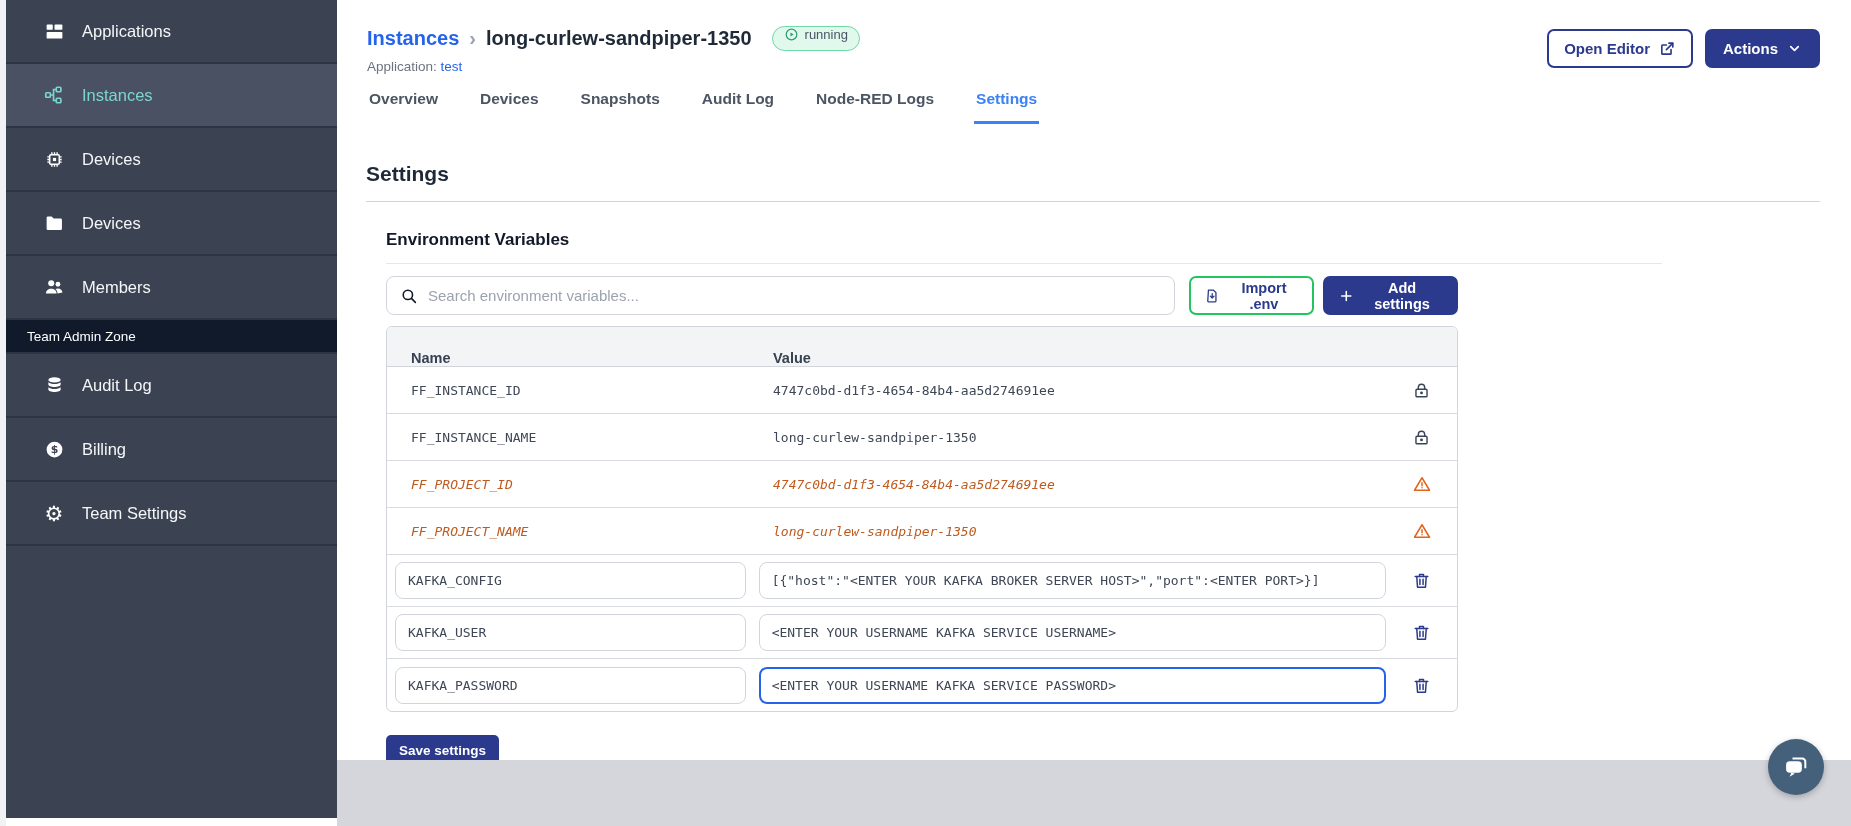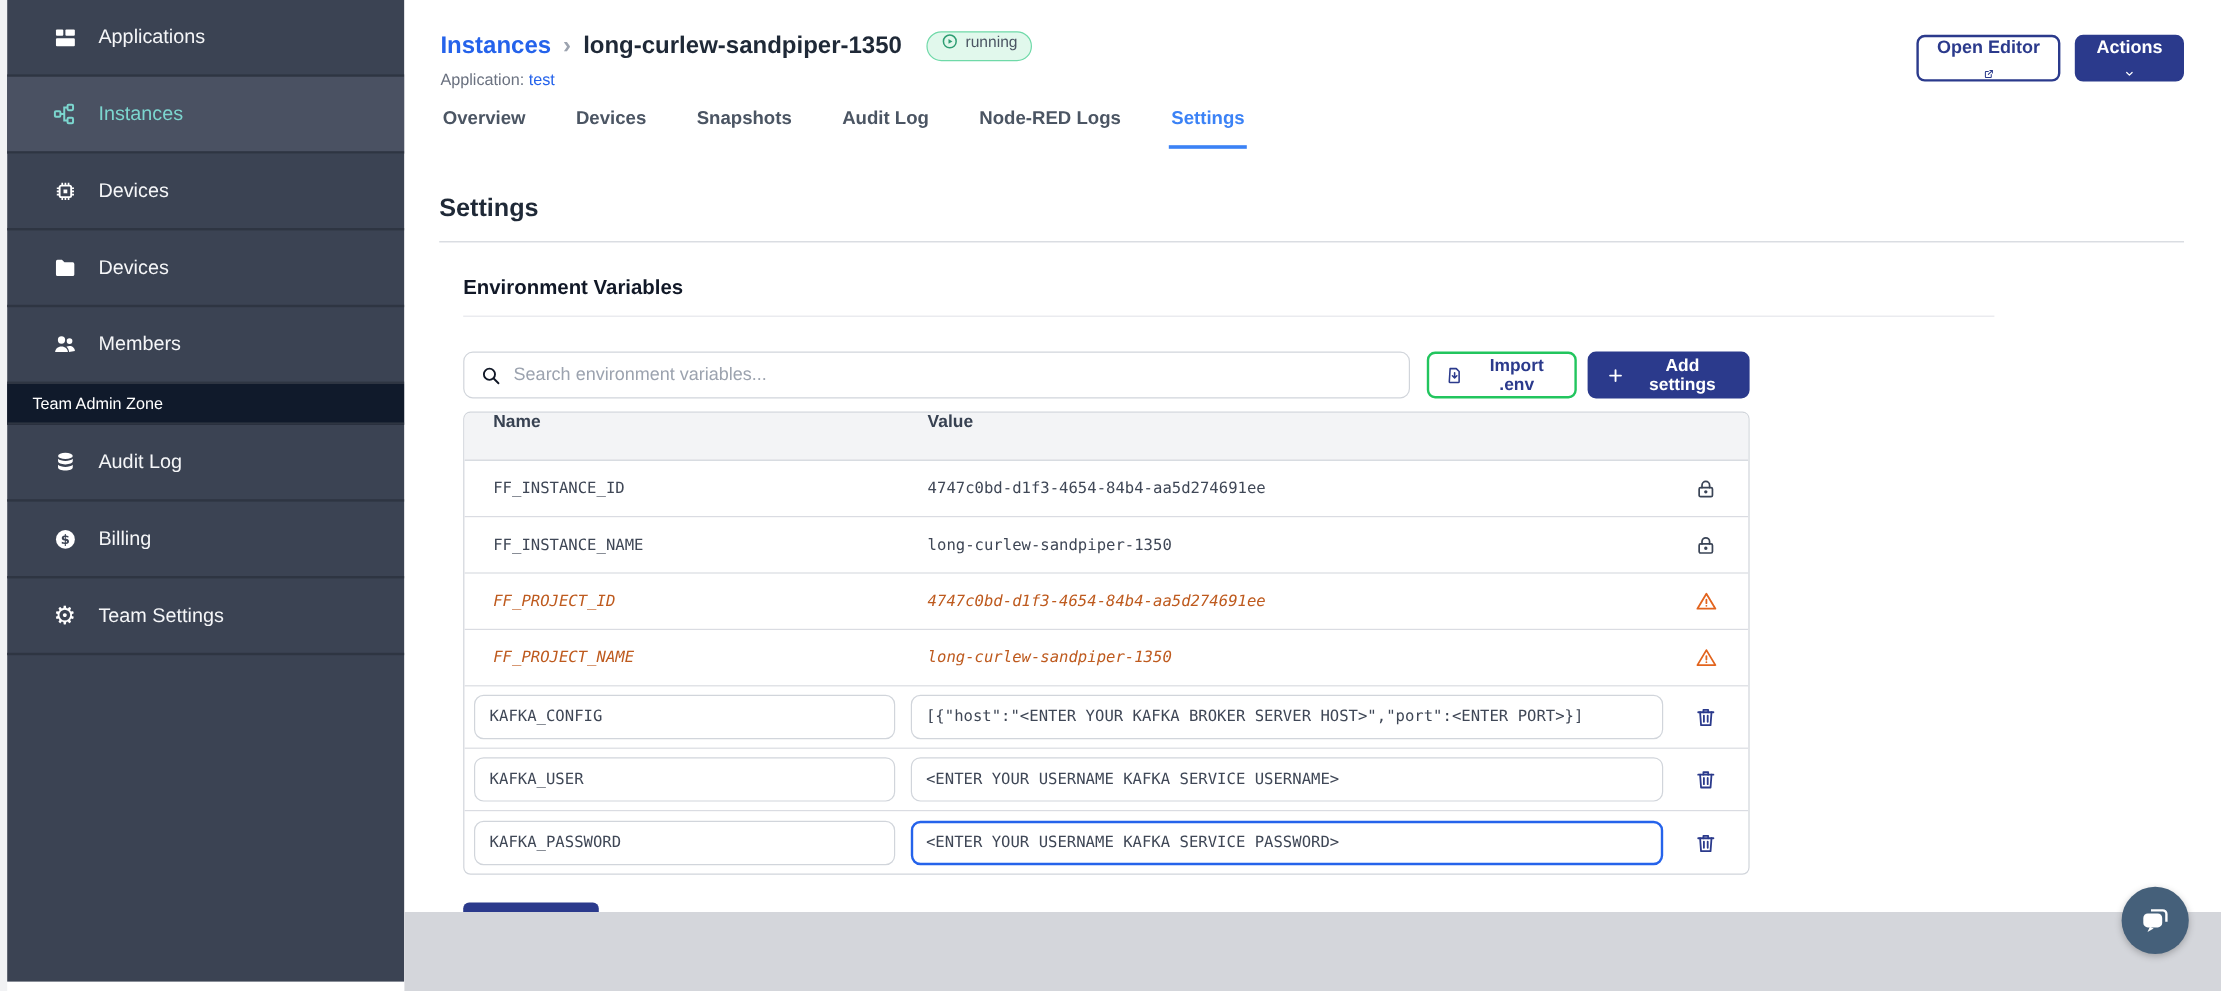--- a/index.html
+++ b/index.html
@@ -31,21 +31,21 @@
   .crumb-sep { color:#9CA3AF; font-size:20px; font-weight:bold; }
   .crumb-current { color:#1F2937; font-weight:bold; font-size:20px; }
   .badge {
     margin-left:10px; display:inline-flex; align-items:flex-start; gap:6px; height:25px; padding:0 11px;
     background:#E1F8EC; border:1px solid #6FD9A8; border-radius:13px; font-size:13px; color:#4B5563;
   }
   .app-line { margin-top:8px; font-size:13.5px; color:#6B7280; }
   .app-line .app-link { color:#2563EB; cursor:pointer; }
   .header-right { display:flex; gap:12px; margin-top:3px; }
   .btn { display:inline-flex; align-items:center; justify-content:center; gap:9px; height:39px;
-    border-radius:7px; font-size:15px; font-weight:bold; cursor:pointer;flex-direction:column; }
+    border-radius:7px; font-size:15px; font-weight:bold; cursor:pointer; }
   .btn-outline { background:#fff; border:2px solid #2B3A8C; color:#2B3A8C; padding:0 15px; }
   .btn-solid { background:#2B3A8C; border:2px solid #2B3A8C; color:#fff; padding:0 16px; }
 
   
   .tabs { display:flex; gap:38px; margin:16px 0 0 30px; font-size:15.5px; color:#4B5563; }
   .tab { padding:0 2px 13px 2px; cursor:pointer;font-weight:bold; }
   .tab.active { color:#3B82F6; border-bottom:3px solid #3B82F6; }
 
   
   .settings-section { margin:38px 31px 0 29px; }
@@ -54,34 +54,34 @@
   .settings-body { display:flex; margin-top:23px; }
   .subnav { width:139px; border-right:1px solid #E5E7EB; min-height:445px; padding-top:8px; }
   .subnav-item { position:relative; padding-left:17px; margin-bottom:27px; font-size:15px; color:#6B7280;
     line-height:21px; cursor:pointer; width:120px; }
   .subnav-item.active { color:#2563EB; }
   .subnav-item.active::before { content:""; position:absolute; left:0; top:-11px; width:5px; height:42px; background:#2563EB; }
 
   .panel { flex:1; padding-left:20px; max-width:1296px; }
   .panel-title { font-size:17px; font-weight:bold; color:#111827; margin-top:5px; }
   .panel-hr { border:none; border-top:1px solid #E5E7EB; margin-top:13px; }
-  .controls { display:flex; margin-top:29px; width:1072px; }
+  .controls { display:flex; margin-top:12px; width:1072px; }
   .search-box { flex:0 0 789px; height:39px; border:1px solid #D1D5DB; border-radius:8px; display:flex;
     align-items:center; padding:0 13px; gap:10px; margin-right:14px; background:#fff; }
   .search-box input { border:none; outline:none; flex:1; font-size:15px; color:#374151;
     font-family:"Liberation Sans", sans-serif; background:transparent; }
   .search-box input::placeholder { color:#9CA3AF; }
   .btn-sm { height:39px; border-radius:7px; font-size:14.5px; font-weight:bold; display:inline-flex;
     align-items:center; gap:8px; cursor:pointer; }
   .btn-import { background:#fff; border:2px solid #22c55e; color:#2B3A8C; padding:0 13px; margin-right:9px; }
   .btn-add { background:#2B3A8C; border:2px solid #2B3A8C; color:#fff; padding:0 14px; }
 
   
   .env-table { margin-top:11px; width:1072px; border:1px solid #D1D5DB; border-radius:6px; overflow:hidden; background:#fff; }
-  .thead { display:flex; height:40px; align-items:flex-start; background:#F3F4F6; border-bottom:1px solid #D1D5DB;
+  .thead { display:flex; height:40px; align-items:flex-end; background:#F3F4F6; border-bottom:1px solid #D1D5DB;
     font-size:14.5px; color:#374151; font-weight:bold; }
   .col-name { width:372px; padding-left:24px; }
   .col-value { flex:1; padding-left:14px; }
   .col-icon { width:71px; display:flex; justify-content:center; flex-shrink:0; }
   .trow { display:flex; align-items:center; height:47px; border-bottom:1px solid #DADCE2; }
   .trow:last-child { border-bottom:none; }
   .trow.tall { height:52px; }
   .mono { font-family:"DejaVu Sans Mono", monospace; font-size:13px; color:#3F4756; }
   .trow.deprecated .mono { color:#BE5A1E; font-style:italic; }
   .cell-name-pad { width:372px; padding-left:8px; }

